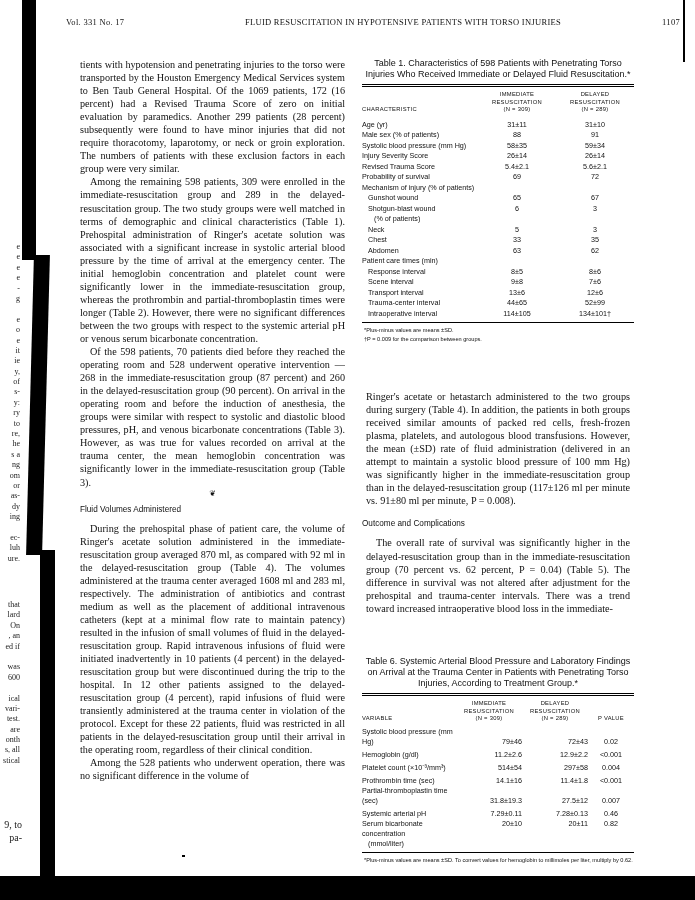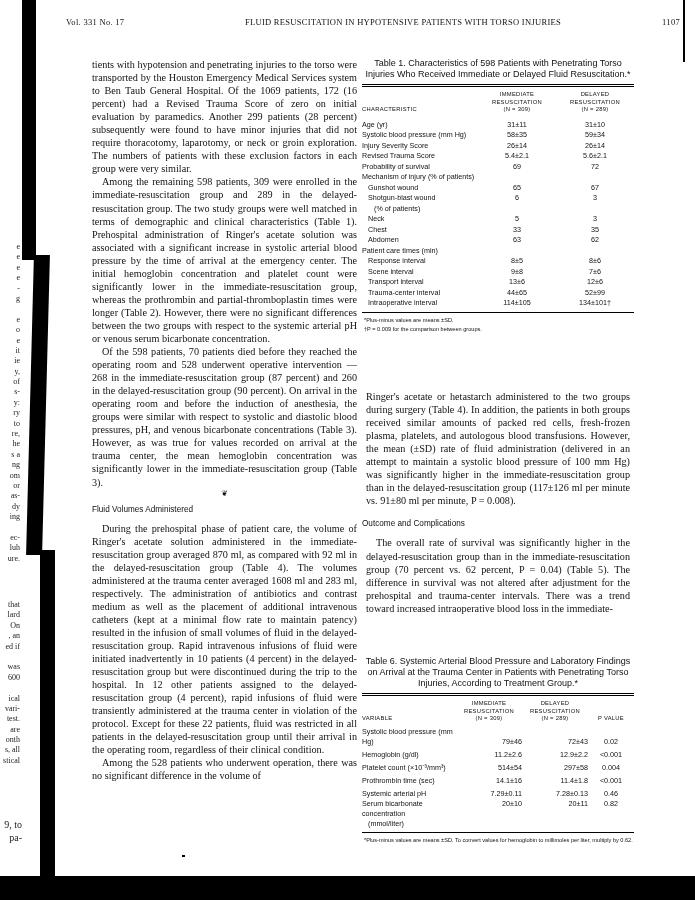--- a/index.html
+++ b/index.html
@@ -16,21 +16,21 @@
   .bleed.b1 { top: 242px; }
   .bleed.b2 { top: 600px; }
   .bleed.b3 { top: 818px; font-size: 10px; line-height: 13px; width: 22px; }
   .bleed.b3 div { height: 13px; }
 
   .running-head { position: absolute; top: 17px; left: 66px; width: 620px; font-size: 8.5px; letter-spacing: 0.3px; display: flex; }
   .running-head .vol { width: 120px; }
   .running-head .title { flex: 1; text-align: center; }
   .running-head .pg { width: 60px; text-align: right; padding-right: 6px; }
 
-  .col-left { position: absolute; left: 92px; top: 58px; width: 265px; font-size: 10.2px; line-height: 13.05px; text-align: justify; }
+  .col-left { position: absolute; left: 80px; top: 58px; width: 265px; font-size: 10.2px; line-height: 13.05px; text-align: justify; }
   .col-left p { margin: 0; text-indent: 10px; }
   .col-left p.noindent { text-indent: 0; }
   .sec-head { font-family: "Liberation Sans", sans-serif; font-weight: normal; font-size: 8.2px; margin: 4px 0 6px 0; text-indent: 0 !important; }
   .ornament { text-align: center; font-size: 8px; height: 10px; line-height: 10px; text-indent: 0; }
 
   .col-right { position: absolute; left: 362px; top: 58px; width: 272px; }
   .tbl-title { font-family: "Liberation Sans", sans-serif; font-size: 9px; line-height: 11px; text-align: center; margin-bottom: 4px; }
   .rule-double { border-top: 1px solid #000; border-bottom: 1px solid #000; height: 1px; margin: 2px 0 4px 0; }
   .rule-single { border-top: 1px solid #000; margin: 3px 0 3px 0; }
   table { border-collapse: collapse; width: 100%; font-family: "Liberation Sans", sans-serif; font-size: 7.2px; }
@@ -158,20 +158,25 @@
           <td colspan="3" style="height:6px"></td>
         </tr>
     </thead>
     <tbody id="t1body">
         <tr>
           <td class="">Age (yr)</td>
           <td class="num">31±11</td>
           <td class="num">31±10</td>
         </tr>
         <tr>
+          <td class="">Male sex (% of patients)</td>
+          <td class="num">88</td>
+          <td class="num">91</td>
+        </tr>
+        <tr>
           <td class="">Systolic blood pressure (mm Hg)</td>
           <td class="num">58±35</td>
           <td class="num">59±34</td>
         </tr>
         <tr>
           <td class="">Injury Severity Score</td>
           <td class="num">26±14</td>
           <td class="num">26±14</td>
         </tr>
         <tr>
@@ -304,20 +309,26 @@
           <td class="num">297±58</td>
           <td class="pv">0.004</td>
         </tr>
         <tr>
           <td><span>Prothrombin time (sec)</span></td>
           <td class="num">14.1±16</td>
           <td class="num">11.4±1.8</td>
           <td class="pv">&lt;0.001</td>
         </tr>
         <tr>
+          <td><span>Partial-thromboplastin time (sec)</span></td>
+          <td class="num">31.8±19.3</td>
+          <td class="num">27.5±12</td>
+          <td class="pv">0.007</td>
+        </tr>
+        <tr>
           <td><span>Systemic arterial pH</span></td>
           <td class="num">7.29±0.11</td>
           <td class="num">7.28±0.13</td>
           <td class="pv">0.46</td>
         </tr>
         <tr>
           <td style="vertical-align: top; height: 22px;"><span>Serum bicarbonate concentration</span><br><span style="padding-left:6px">(mmol/liter)</span></td>
           <td class="num" style="vertical-align: top; height: 22px;">20±10</td>
           <td class="num" style="vertical-align: top; height: 22px;">20±11</td>
           <td class="pv" style="vertical-align: top; height: 22px;">0.82</td>

